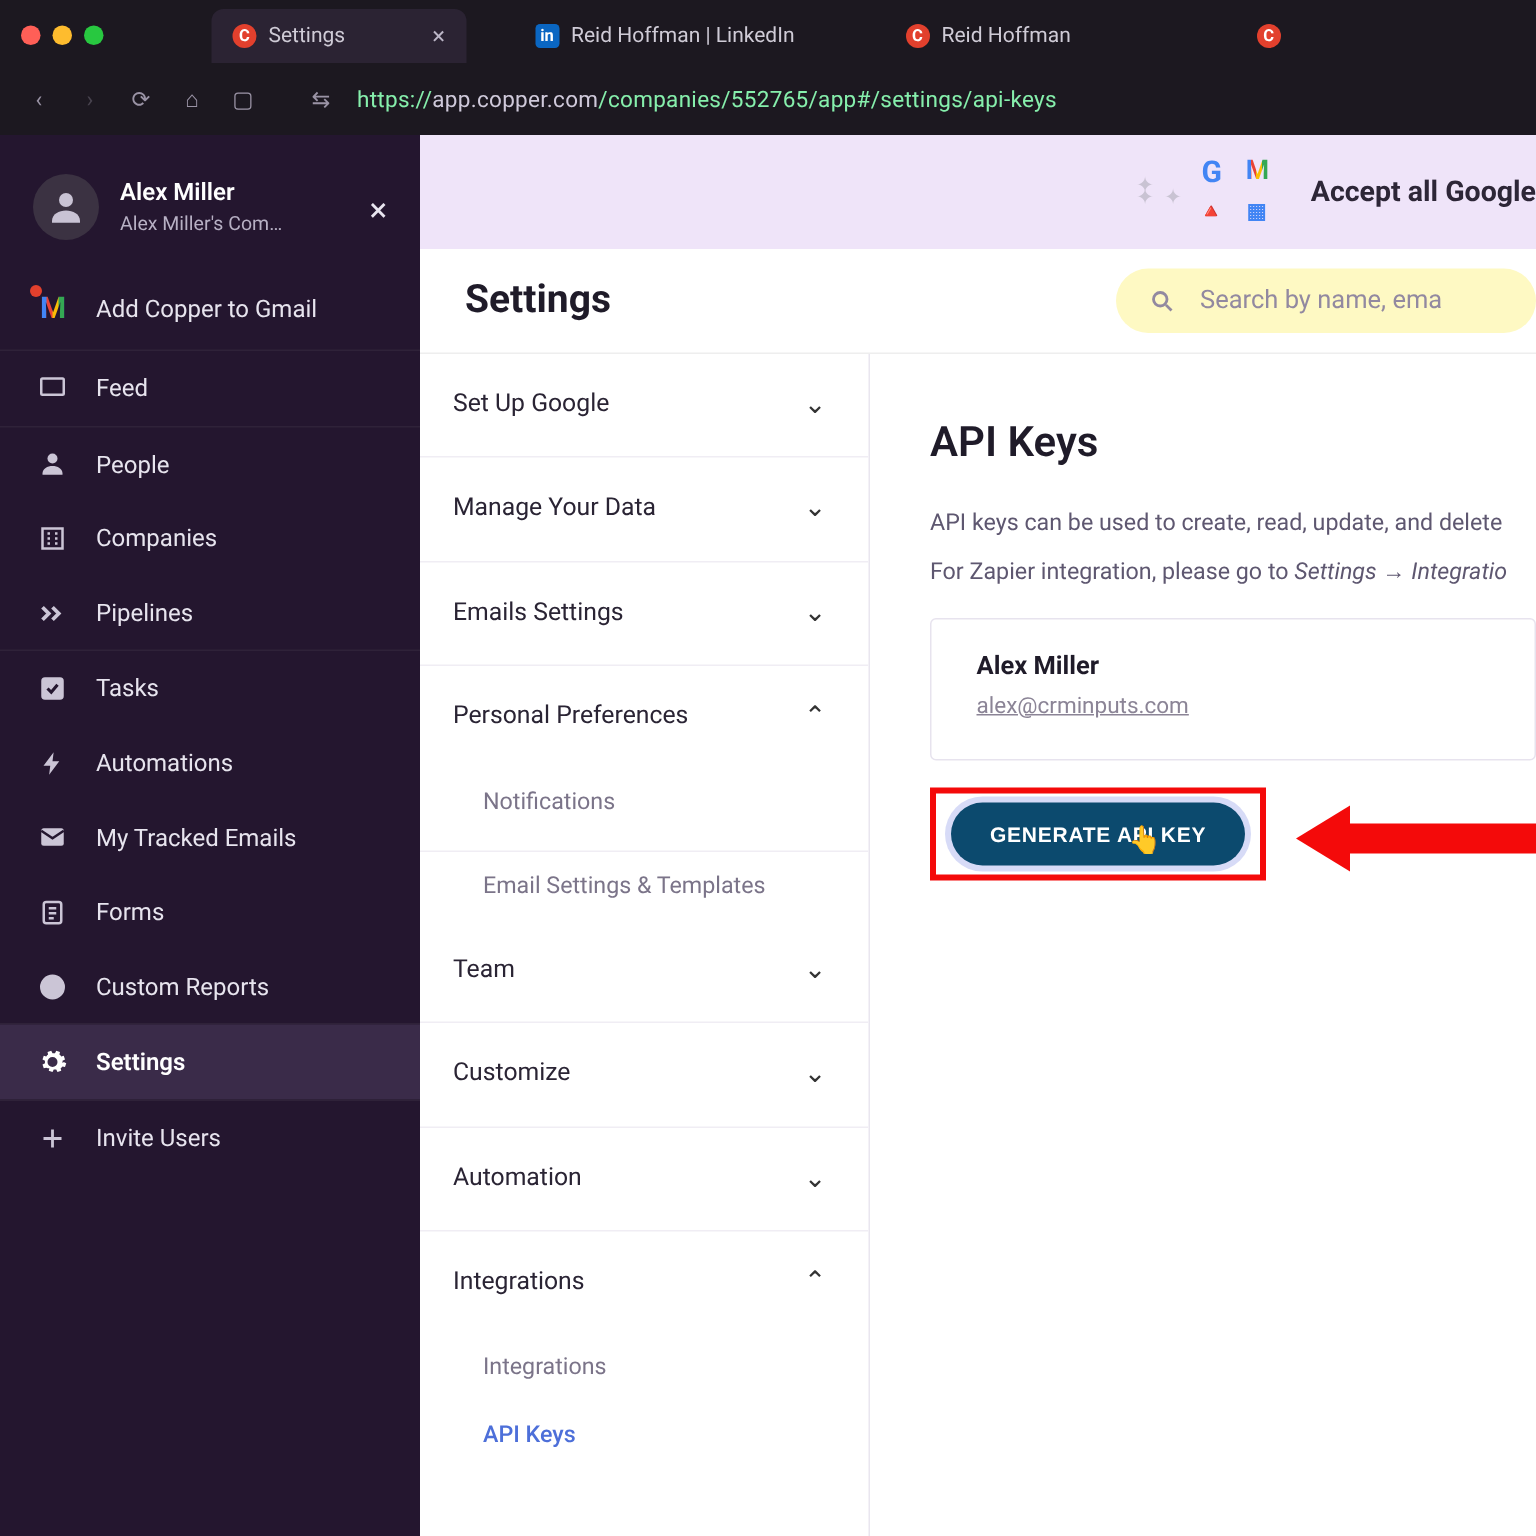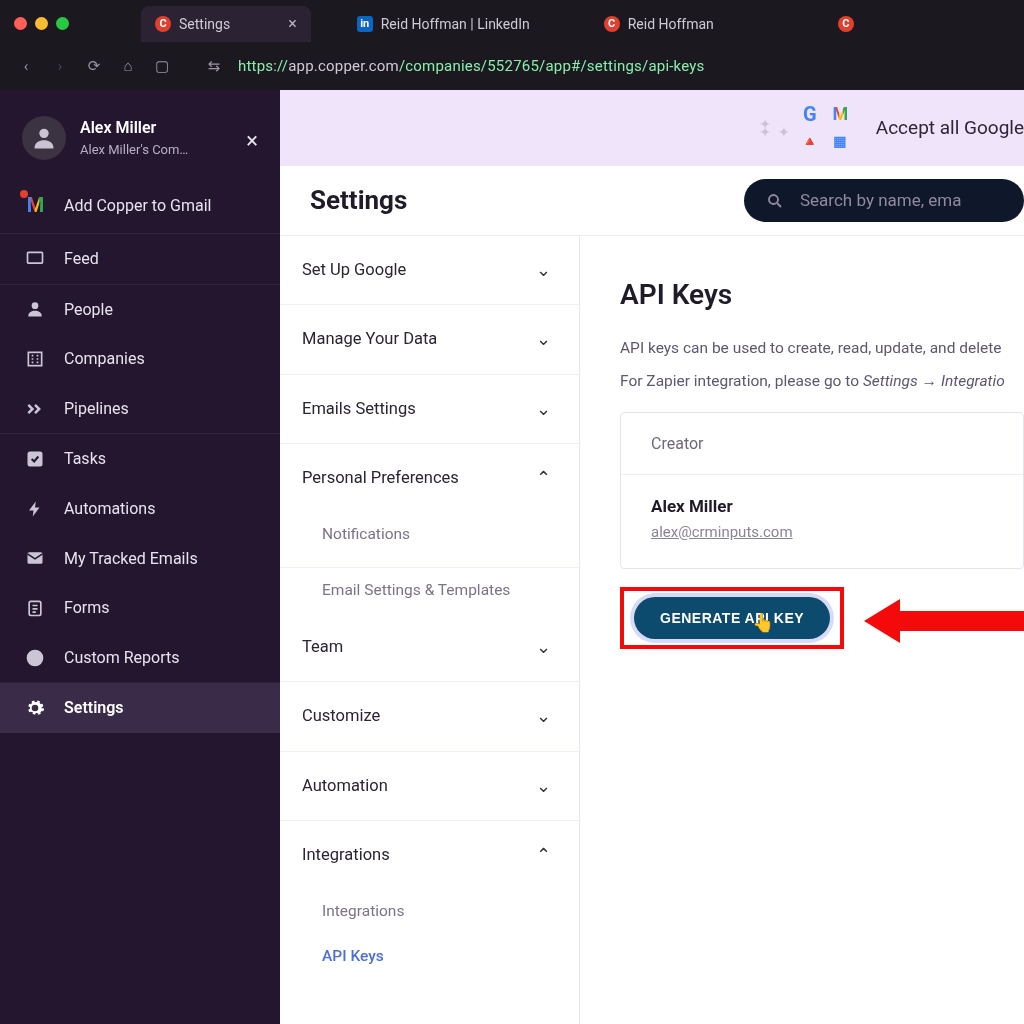--- a/index.html
+++ b/index.html
@@ -66,30 +66,30 @@
   .red-dot { position:absolute; top:-2px; left:-4px; width:8px;height:8px;border-radius:50%;background:#e2402d;}
   
   .content { flex:1; background:#fff; display:flex; flex-direction:column; min-width:0;}
   .banner {
     height: 76px; background:#efe4f9; display:flex; align-items:center; justify-content:flex-end;
     padding-right: 0; gap: 24px; overflow:hidden;
   }
   .g-icons { display:flex; flex-direction:column; gap:3px; }
   .g-row { display:flex; gap:6px; }
   .gi {width:24px;height:24px;border-radius:4px;display:flex;align-items:center;justify-content:center;font-weight:700;font-size:14px;}
-  .banner-text { font-size:19px; color:#2d2637; font-weight:400; white-space:nowrap; }
+  .banner-text { font-size:19px; color:#2d2637; font-weight:700; white-space:nowrap; }
   .spark {font-size:14px;color:#c9c3d3;line-height:8px;}
   
   .header-row {
     height: 70px; display:flex; align-items:center; justify-content:space-between;
     padding: 0 0 0 30px; border-bottom:1px solid #eee; gap: 20px;
   }
   .page-title { font-size:26px; font-weight:700; color:#1f1b29;}
   .search {
-    display:flex; align-items:center; gap:16px; background:#0f172a; border-radius:30px;
+    display:flex; align-items:center; gap:16px; background:#fef9c3; border-radius:30px;
     padding: 10px 22px; color:#9289a0; font-size:17px; min-width:280px;
   }
   
   .body { display:flex; flex:1; min-height:0; }
   .settings-nav {
     width: 300px; border-right:1px solid #e9e6ef; overflow-y:auto;
   }
   .snav-row {
     display:flex; align-items:center; justify-content:space-between;
     padding: 22px 28px 22px 22px; border-bottom:1px solid #f0edf4;
@@ -272,20 +272,28 @@
         </span>
       <span class="label">Custom Reports</span>
     </div>
     <div class="side-item active">
       <span class="icon">
           <svg width="20" height="20" viewBox="0 0 24 24" fill="currentColor">
             <path d="M12 8a4 4 0 100 8 4 4 0 000-8zm9 4l2 1-1 3-2-.5a8 8 0 01-1.5 1.5l.5 2-3 1-1-2a8 8 0 01-2 0l-1 2-3-1 .5-2A8 8 0 017 16.5L5 17l-1-3 2-1a8 8 0 010-2l-2-1 1-3 2 .5A8 8 0 018.5 6L8 4l3-1 1 2a8 8 0 012 0l1-2 3 1-.5 2A8 8 0 0119 7.5l2-.5 1 3-2 1a8 8 0 010 2z"></path>
           </svg>
         </span>
       <span class="label">Settings</span>
+    </div>
+    <div class="side-item border-t">
+      <span class="icon">
+          <svg width="18" height="18" viewBox="0 0 24 24" fill="none" stroke="currentColor" stroke-width="2.5">
+            <path d="M12 4v16M4 12h16"></path>
+          </svg>
+        </span>
+      <span class="label">Invite Users</span>
     </div>
   </div>
 
   <div class="content">
     <div class="banner">
       <div style="display:flex;align-items:center;gap:8px;">
         <div class="spark">✦<br>✦&nbsp;&nbsp;✦</div>
         <div class="g-icons">
           <div class="g-row">
             <span class="gi" style="font-size:20px;">
@@ -357,21 +365,20 @@
         <div class="snav-sub active">API Keys</div>
       </div>
 
       <div class="panel">
         <h1>API Keys</h1>
         <p>API keys can be used to create, read, update, and delete</p>
         <p>
           <span>For Zapier integration, please go to </span><em>Settings → Integratio</em>
         </p>
         <div class="card">
-          <div class="card-head">Creator</div>
           <div class="card-body">
             <div class="nm">Alex Miller</div>
             <div class="em">alex@crminputs.com</div>
           </div>
         </div>
         <div class="gen-wrap">
           <button class="gen-btn">GENERATE API KEY</button>
           <span class="cursor-hand">👆</span>
           <div class="arrow">
             <div class="arrow-head"></div>

